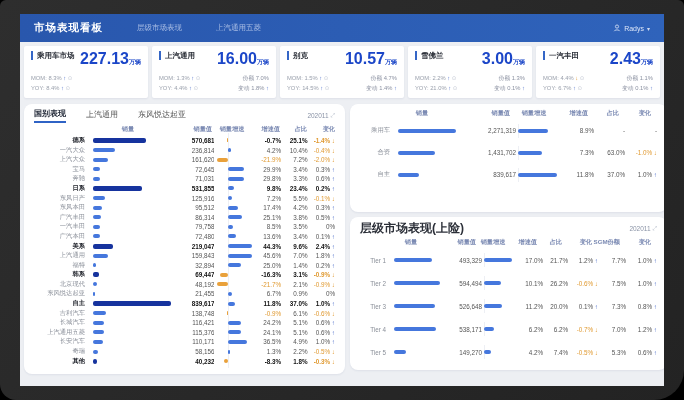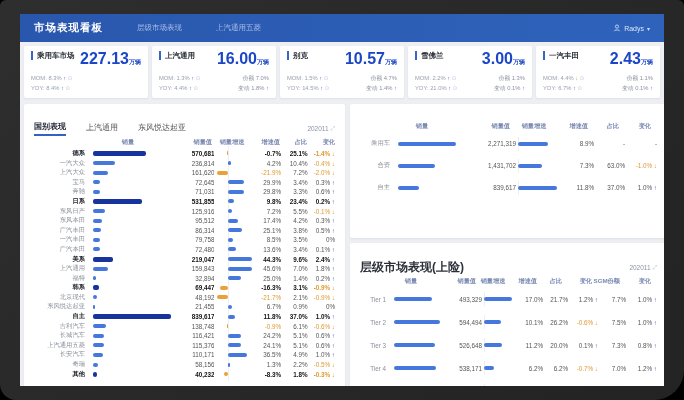--- a/index.html
+++ b/index.html
@@ -26,21 +26,21 @@
   .kpi-unit{font-size:6px;font-weight:700;color:#1b46c8;}
   .kpi-bottom{display:flex;justify-content:space-between;margin-top:7px;}
   .kpi-col{font-size:5.8px;color:#9aa0ac;line-height:1.7;white-space:nowrap;}
   .kpi-col.right{text-align:right;color:#8a90a0;}
   .up{color:#4a6bc8;font-style:normal;}
   .dn{color:#e09a32;font-style:normal;}
   .oic{color:#c6cbd6;font-size:5.5px;}
 
   
   .main{display:flex;gap:5px;padding:2px 4px 0 4px;}
-  .panel{background:#fff;border-radius:2px;box-shadow:0 1px 2px rgba(40,60,120,.08);padding:17px 10px;}
+  .panel{background:#fff;border-radius:8px;box-shadow:0 1px 2px rgba(40,60,120,.08);padding:4px 10px;}
   .p-left{width:301px;height:262px;}
   .rcol{display:flex;flex-direction:column;gap:5px;flex:1;}
   .p-jv{height:100px;}
   .p-tier{height:145px;}
   .tabsrow{display:flex;align-items:center;gap:20px;height:16px;}
   .ptab{font-size:8px;color:#555;cursor:pointer;padding-bottom:2px;white-space:nowrap;}
   .ptab.active{color:#1d2433;font-weight:700;border-bottom:2px solid #2f63c5;}
   .ptitle{font-size:12px;font-weight:700;color:#2b2f38;white-space:nowrap;}
   .pdate{margin-left:auto;font-size:6.5px;color:#8a93a6;display:flex;align-items:center;gap:2px;cursor:pointer;}
   .exp{font-size:5.5px;color:#aab2c2;}

